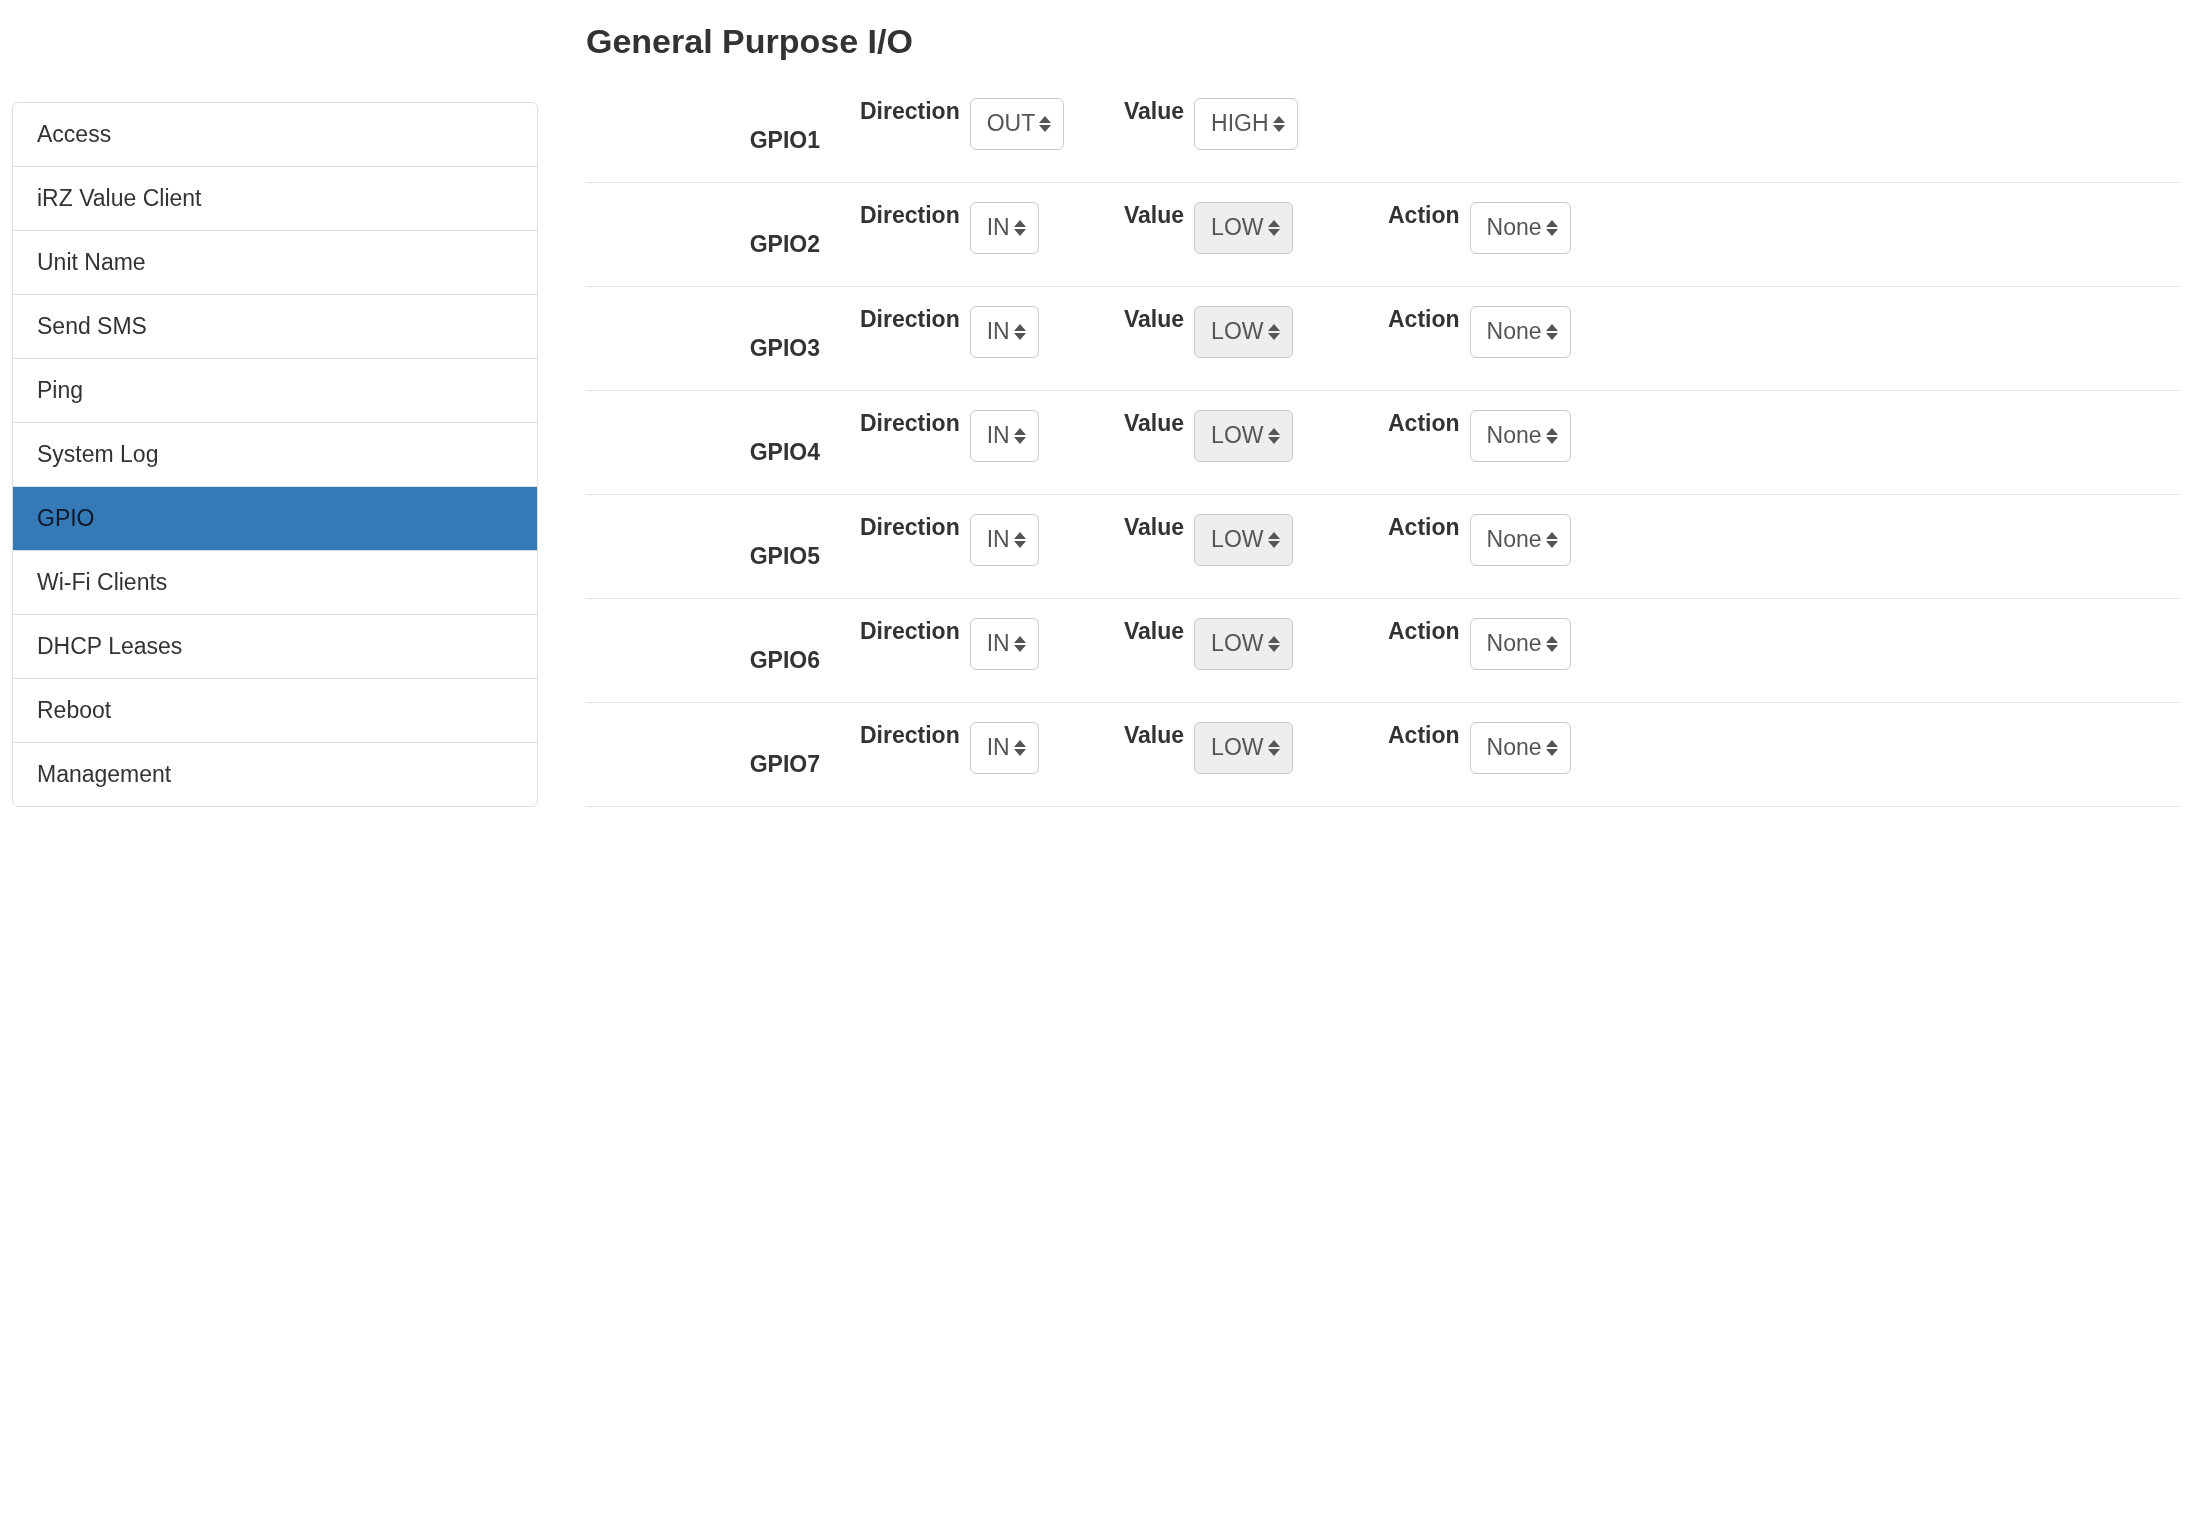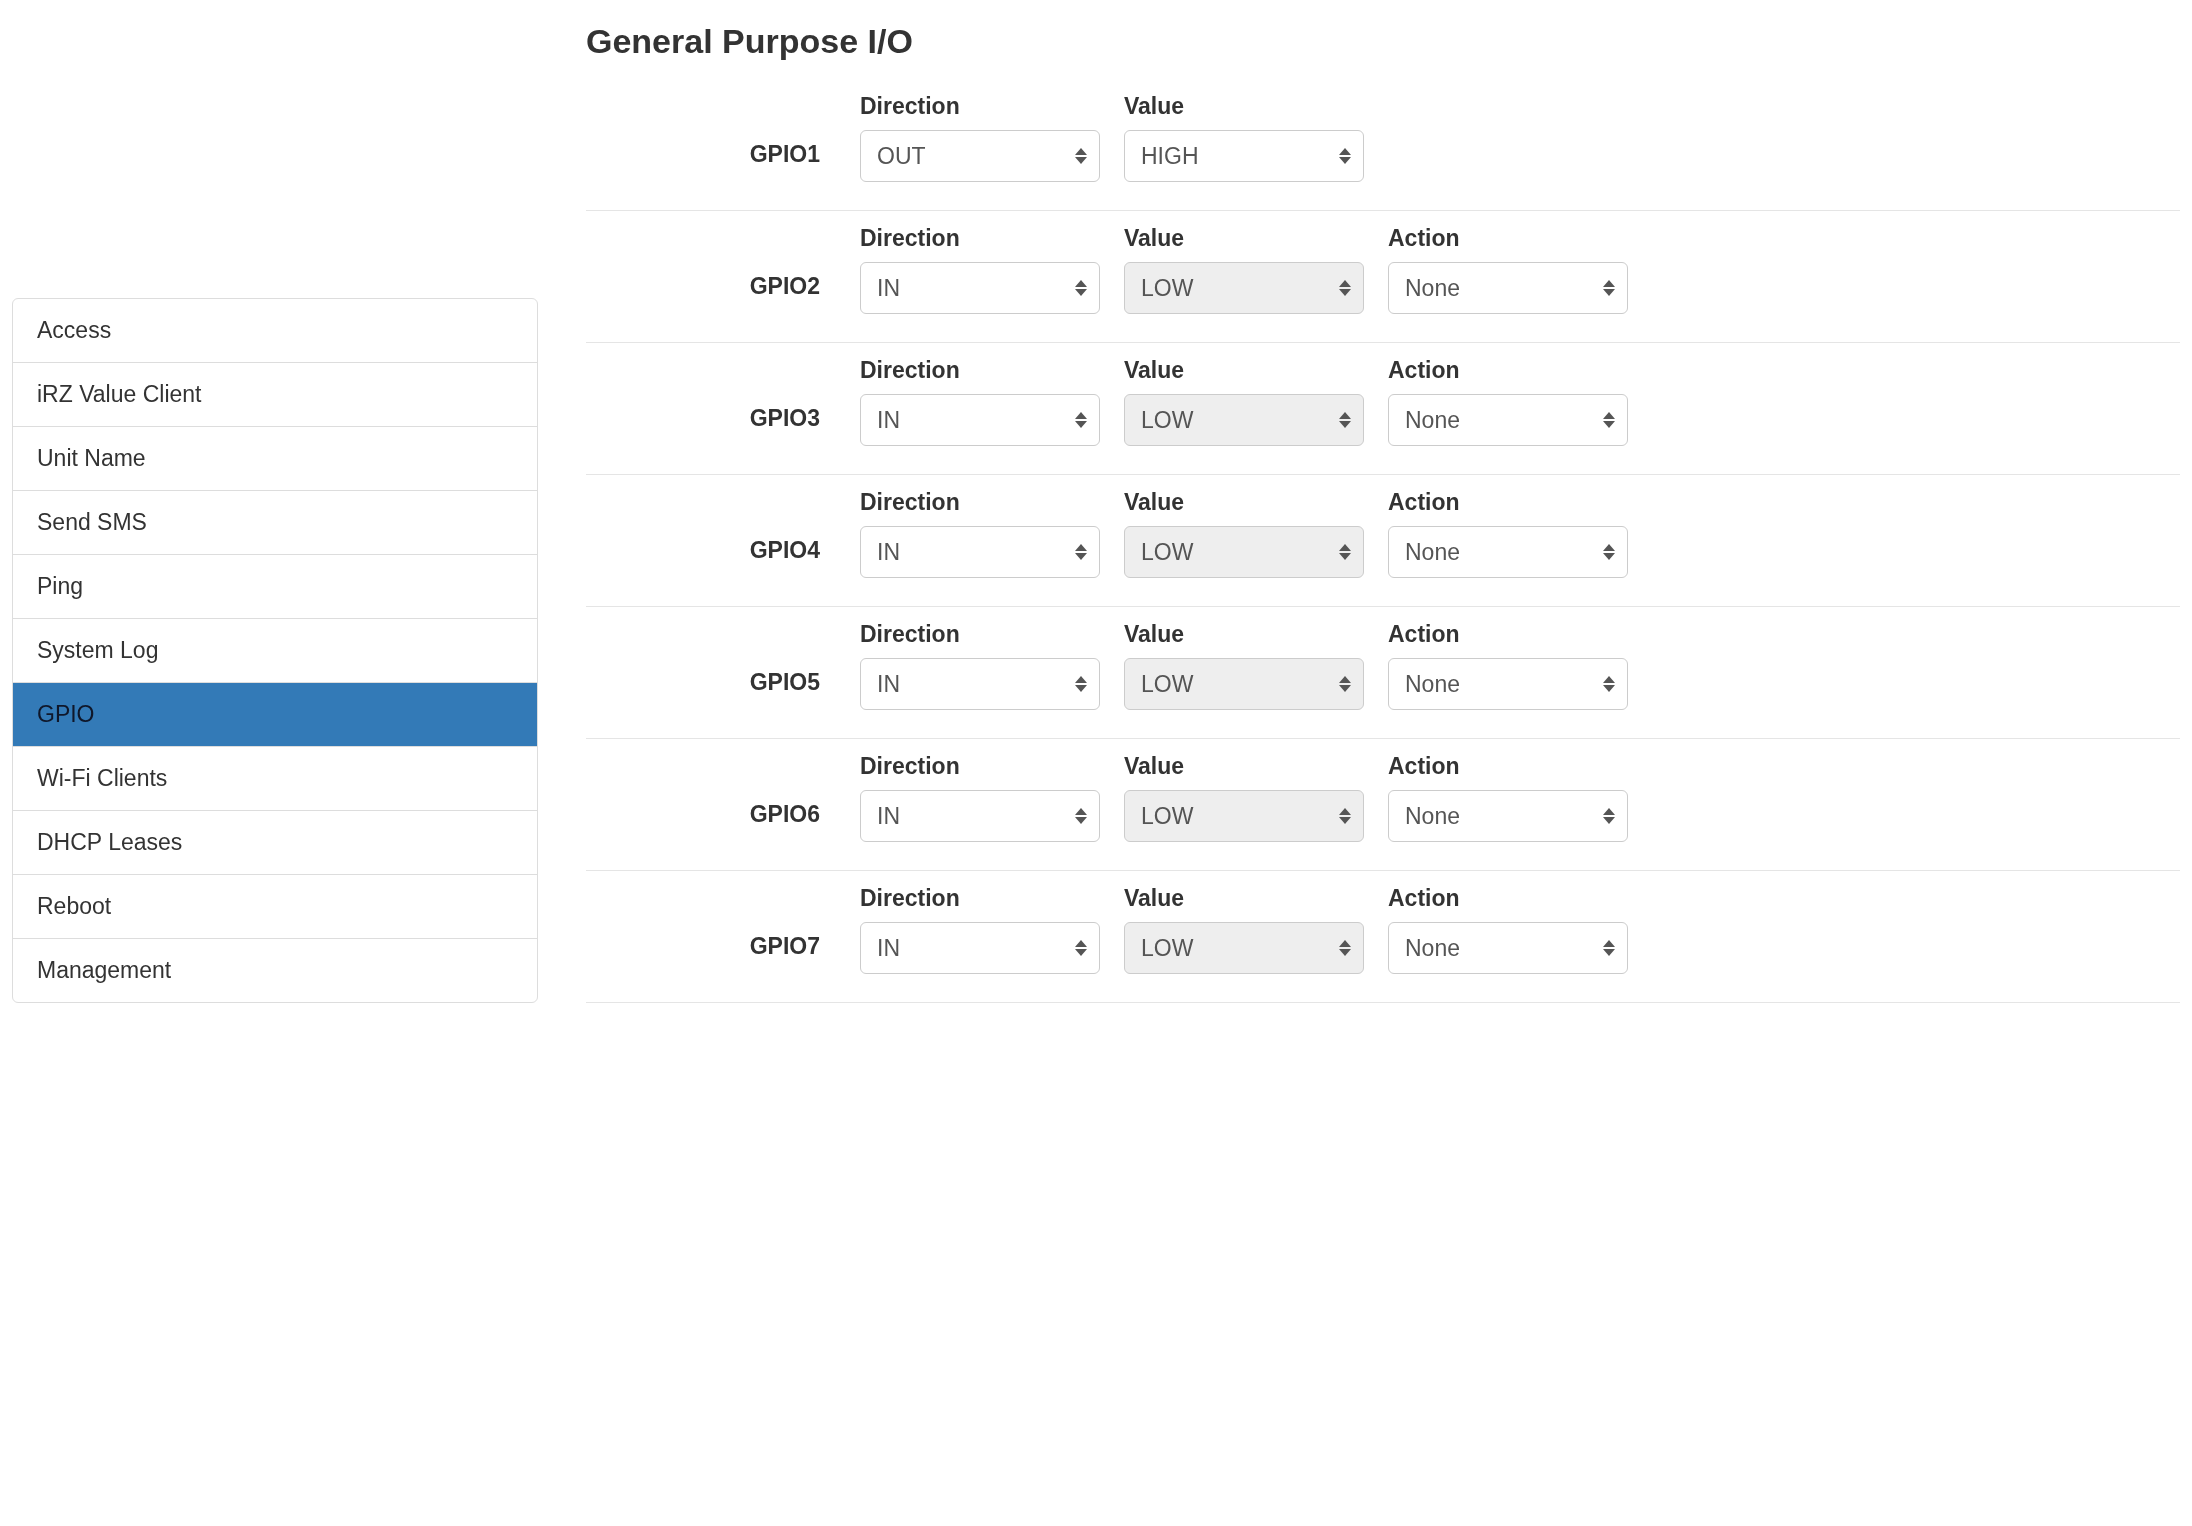--- a/index.html
+++ b/index.html
@@ -57,21 +57,21 @@
   width: 250px;
   padding-top: 34px;
   text-align: right;
   font-weight: 700;
   font-size: 23px;
   color: #333;
   padding-right: 16px;
 }
 .field {
   display: flex;
-  flex-direction: column;
+  flex-direction: row;
   gap: 10px;
   width: 240px;
 }
 .field-title {
   font-weight: 700;
   font-size: 23px;
   color: #333;
 }
 .select {
   position: relative;

